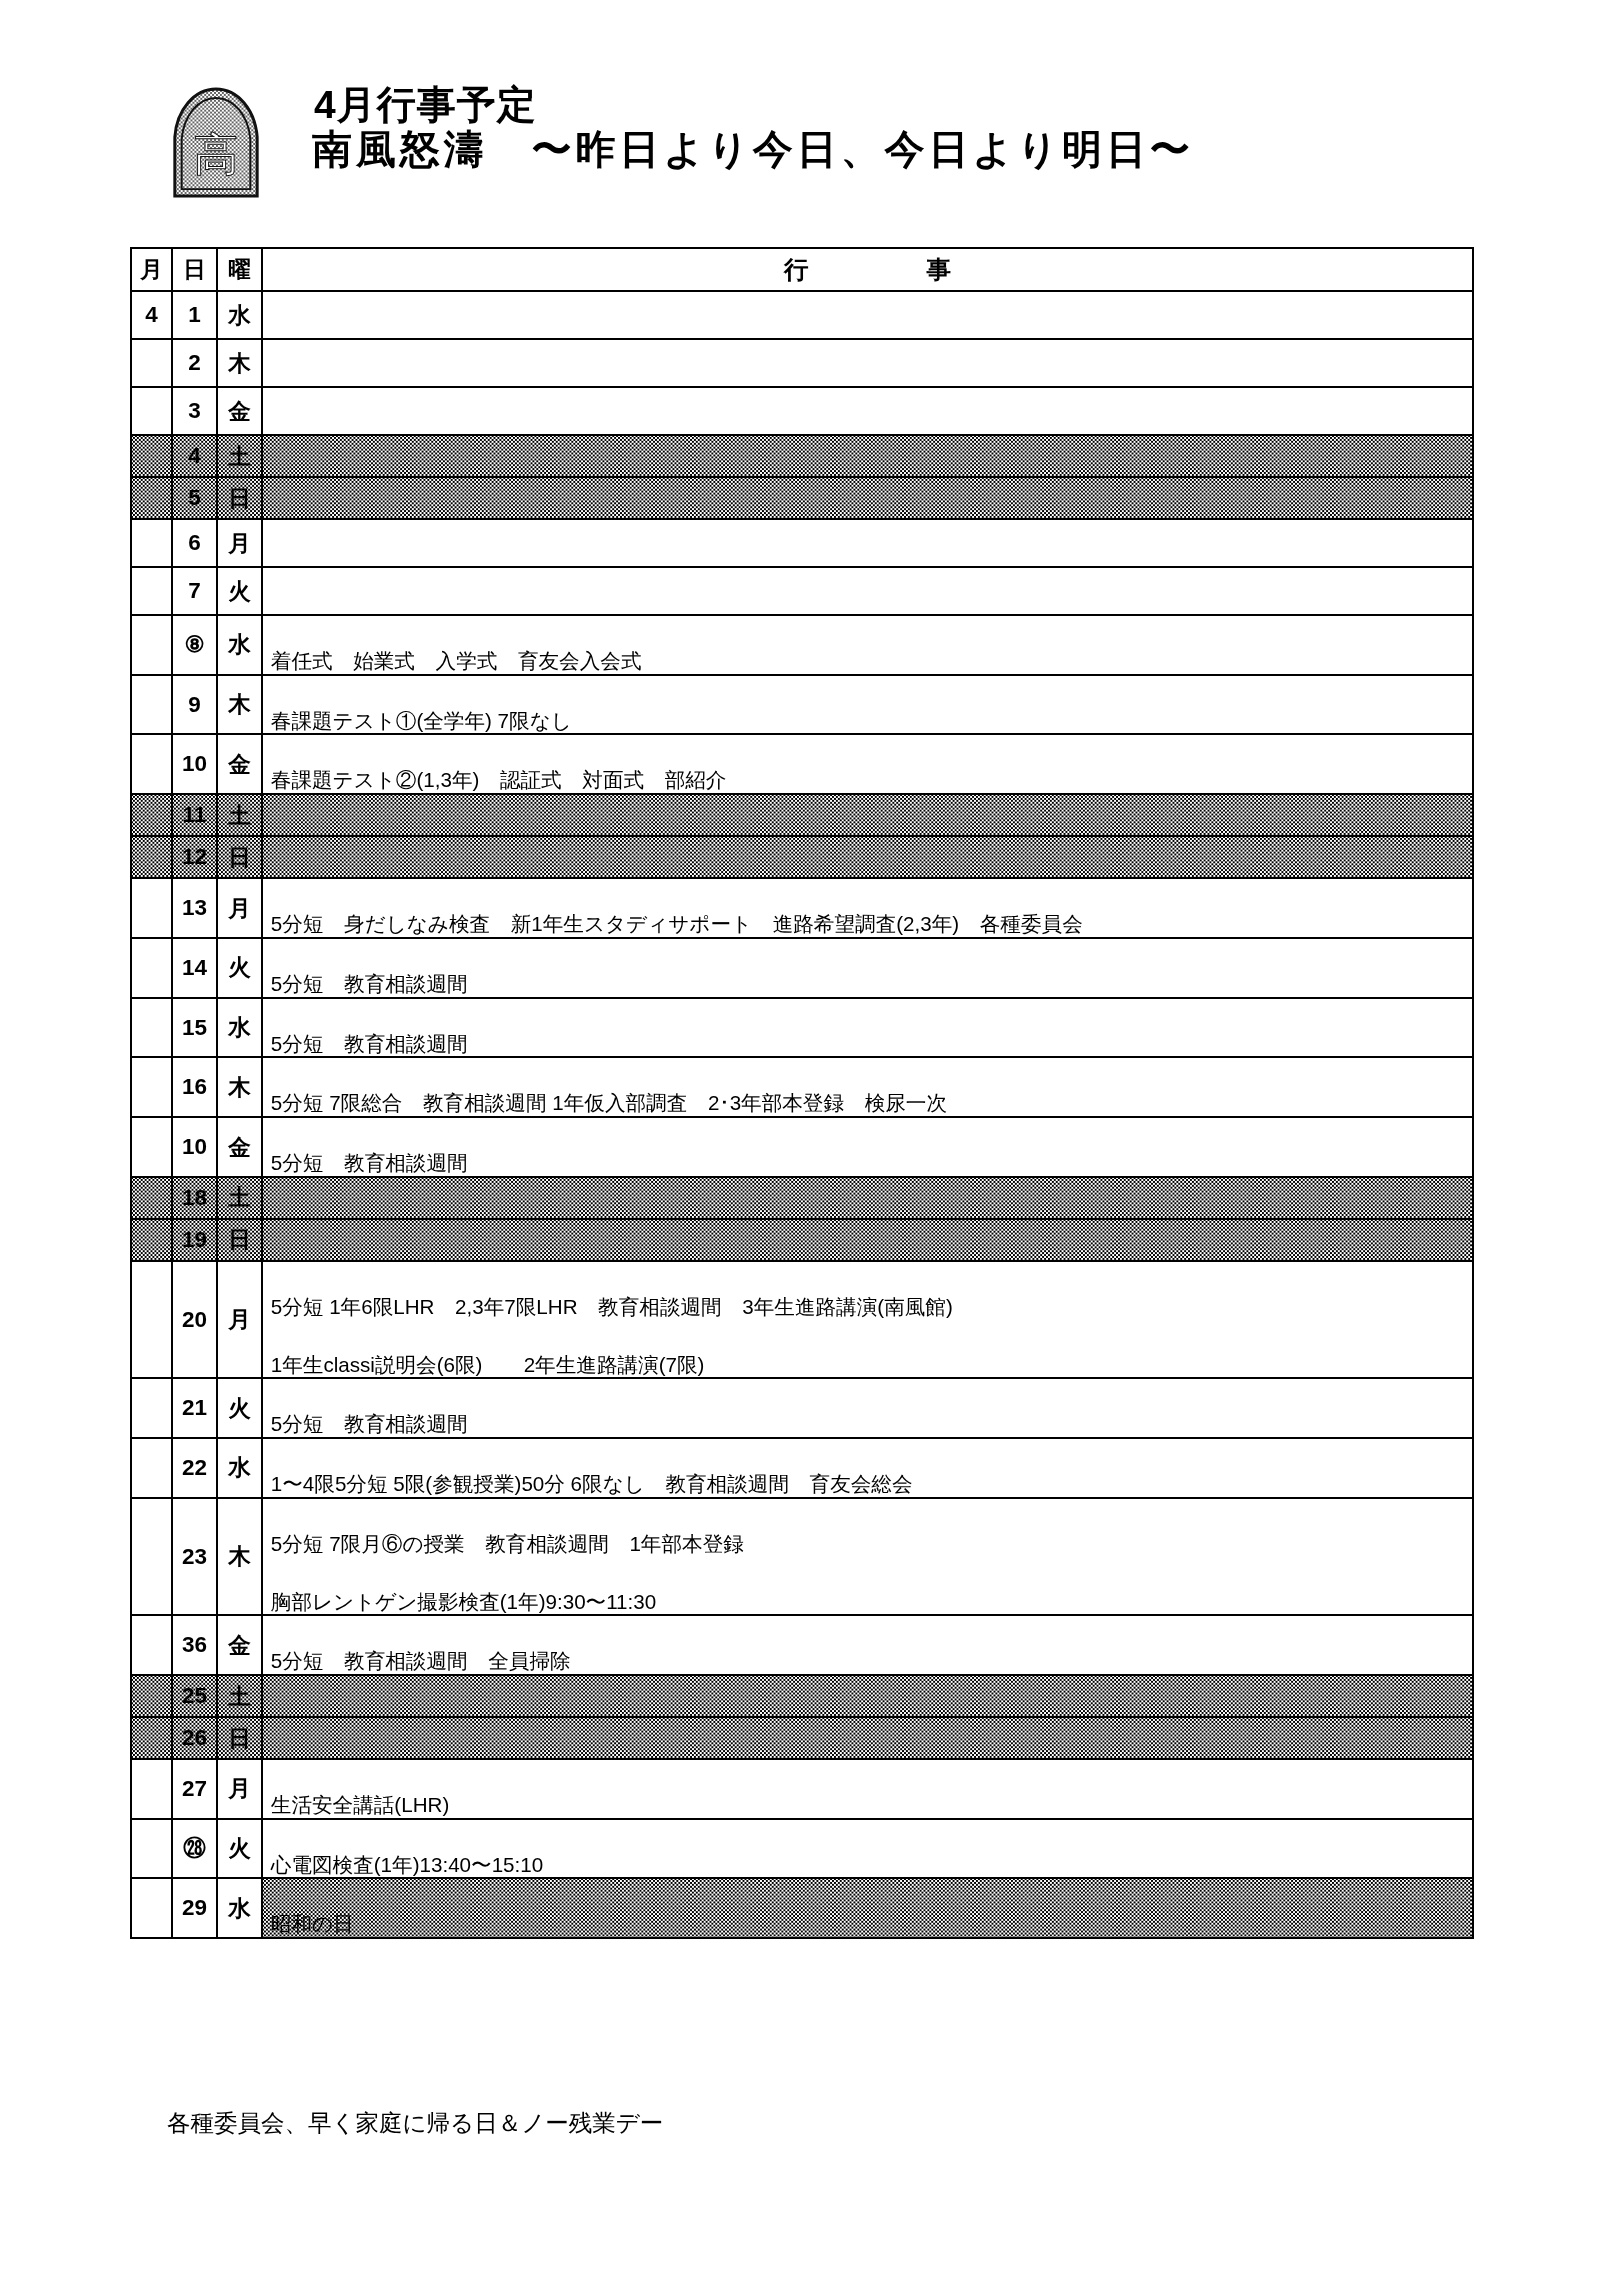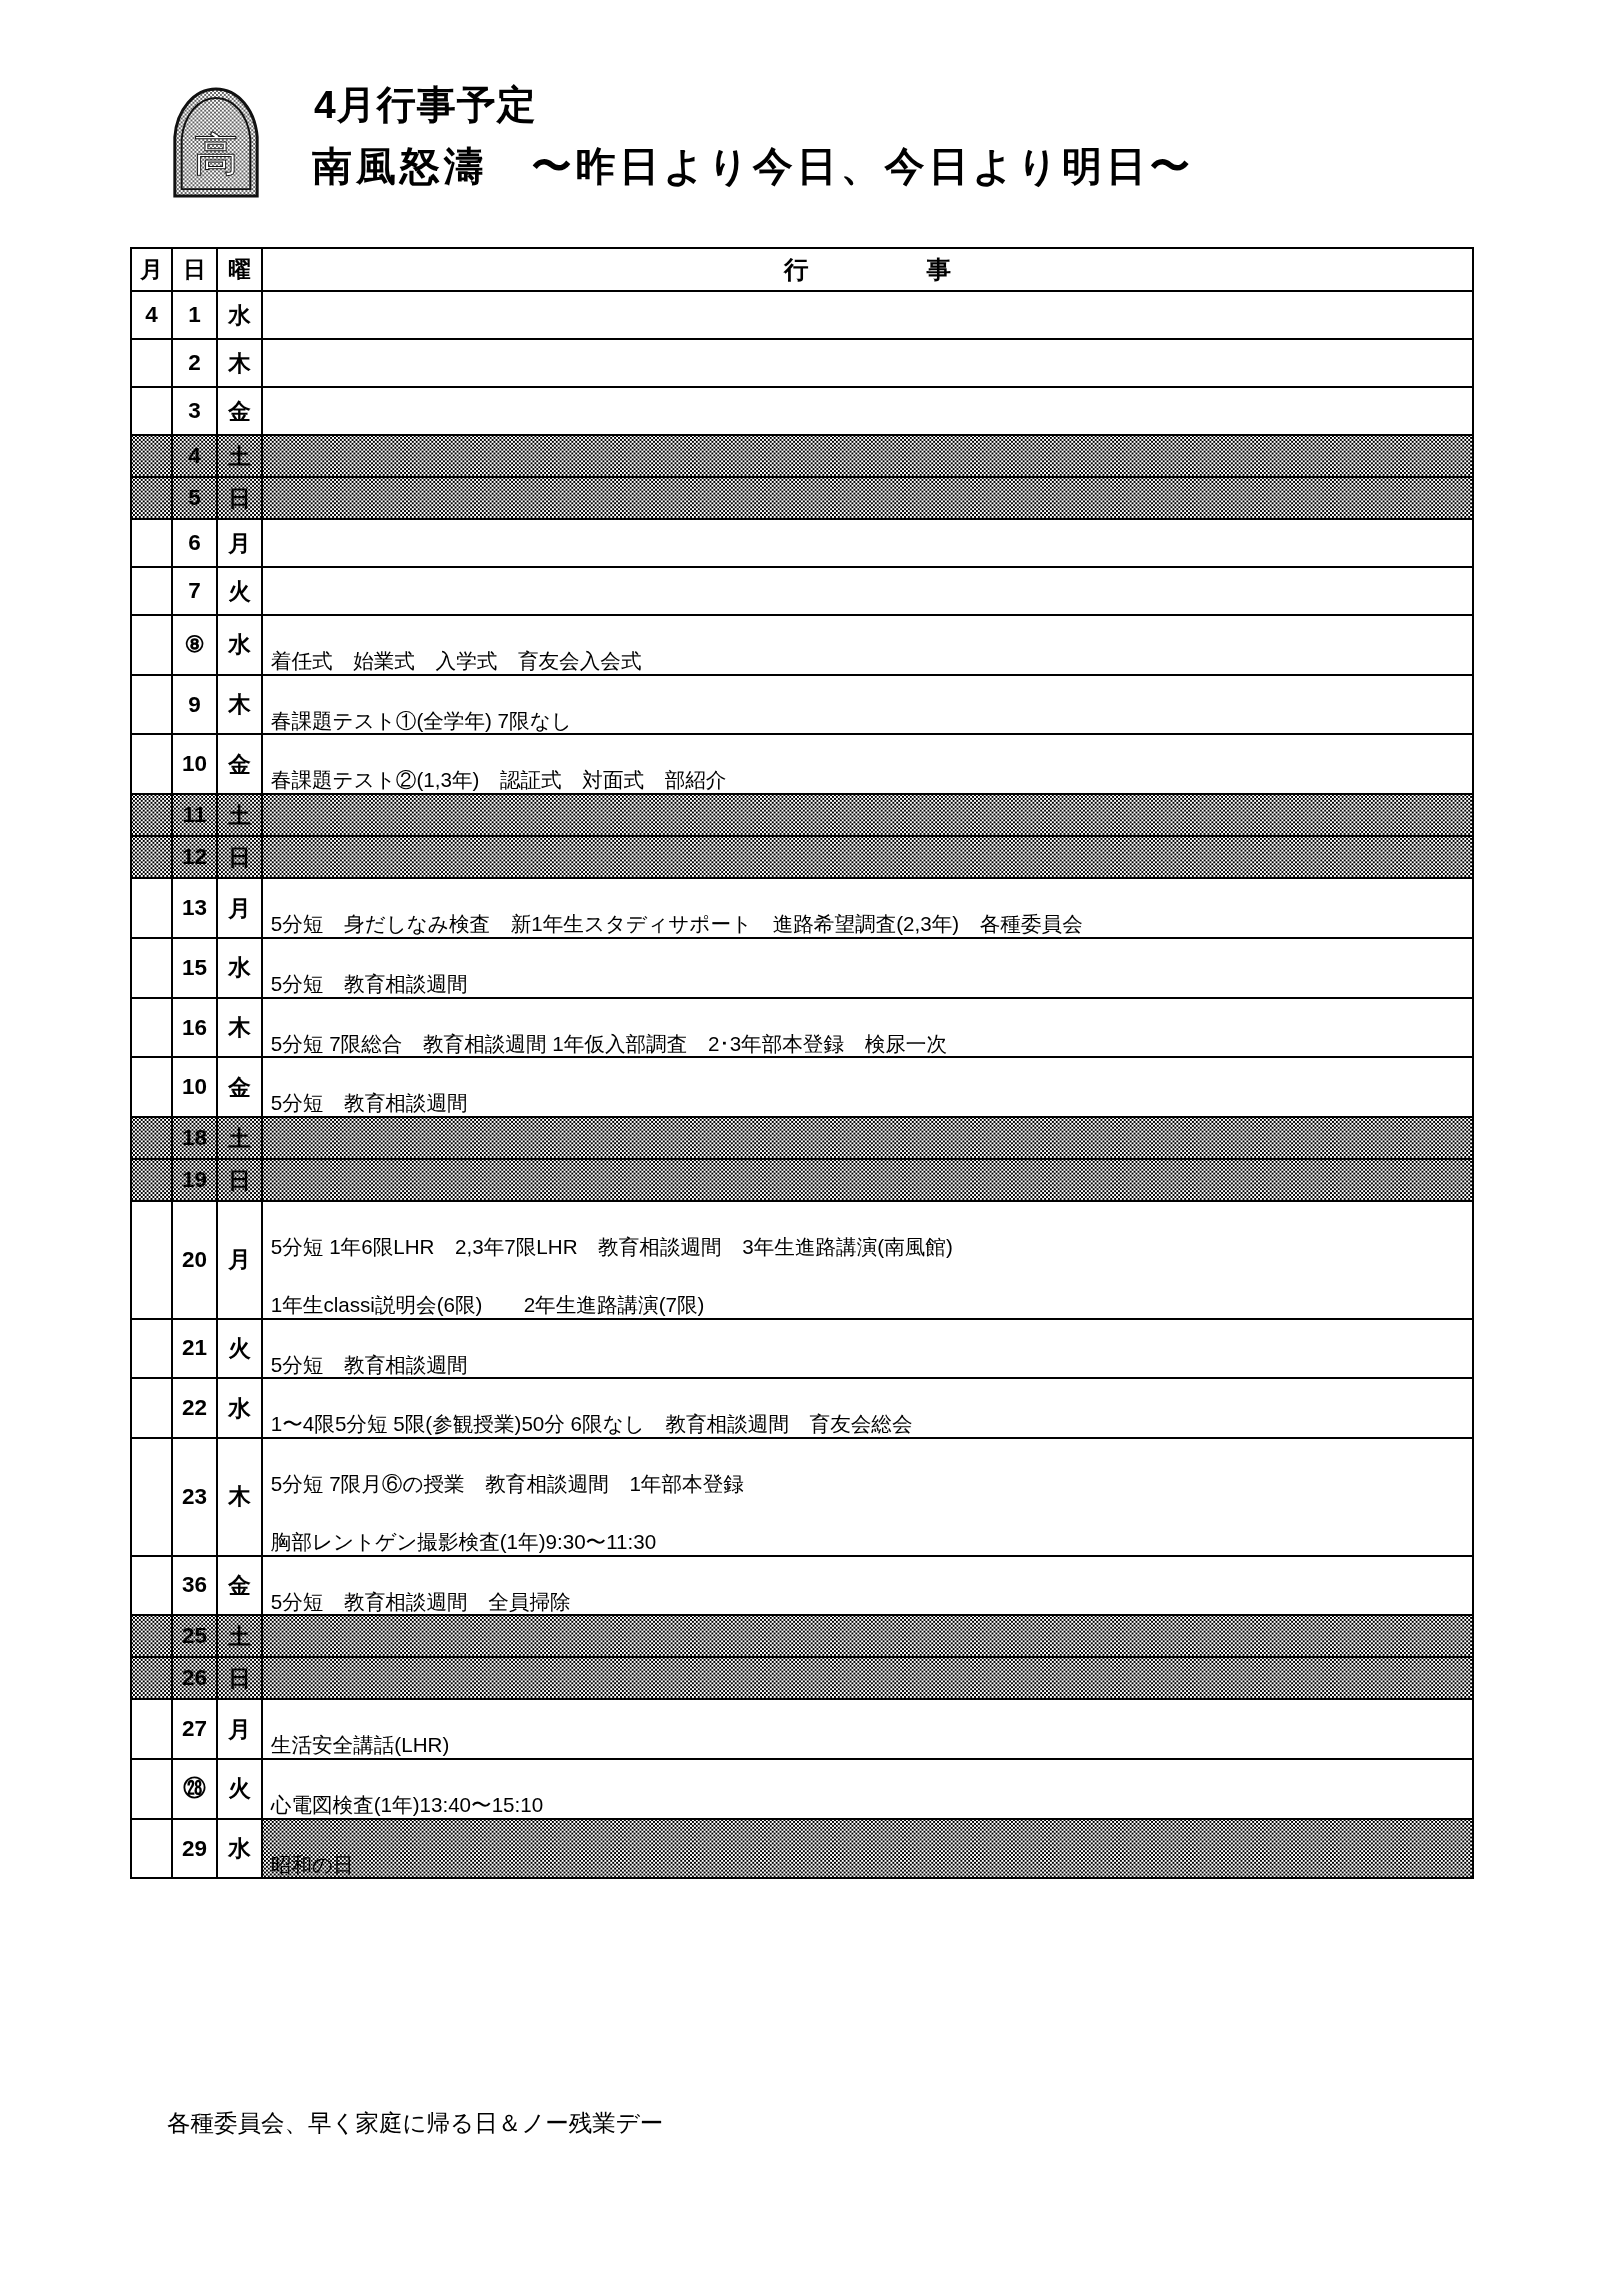--- a/index.html
+++ b/index.html
@@ -42,21 +42,21 @@
     top: 0px;
     font-size: 39px;
     font-weight: bold;
     letter-spacing: 1px;
     font-family: "Liberation Sans", sans-serif;
     text-align: center;
   }
   .title-sub {
     position: absolute;
     left: 165px;
-    top: 61px;
+    top: 44px;
     font-size: 40px;
     font-weight: bold;
     font-family: "DejaVu Serif", serif;
     letter-spacing: 3.9px;
     white-space: nowrap;
   }
   
   .sched {
     position: absolute;
     left: 130px;
@@ -268,20 +268,28 @@
         <tr class="normal">
           <td class="c-month"></td>
           <td class="c-day">13</td>
           <td class="c-dow">月</td>
           <td class="c-ev">
             <span class="ev-line">5分短　身だしなみ検査　新1年生スタディサポート　進路希望調査(2,3年)　各種委員会</span>
           </td>
         </tr>
         <tr class="normal">
           <td class="c-month"></td>
+          <td class="c-day">14</td>
+          <td class="c-dow">火</td>
+          <td class="c-ev">
+            <span class="ev-line">5分短　教育相談週間</span>
+          </td>
+        </tr>
+        <tr class="normal">
+          <td class="c-month"></td>
           <td class="c-day">15</td>
           <td class="c-dow">水</td>
           <td class="c-ev">
             <span class="ev-line">5分短　教育相談週間</span>
           </td>
         </tr>
         <tr class="normal">
           <td class="c-month"></td>
           <td class="c-day">16</td>
           <td class="c-dow">木</td>

